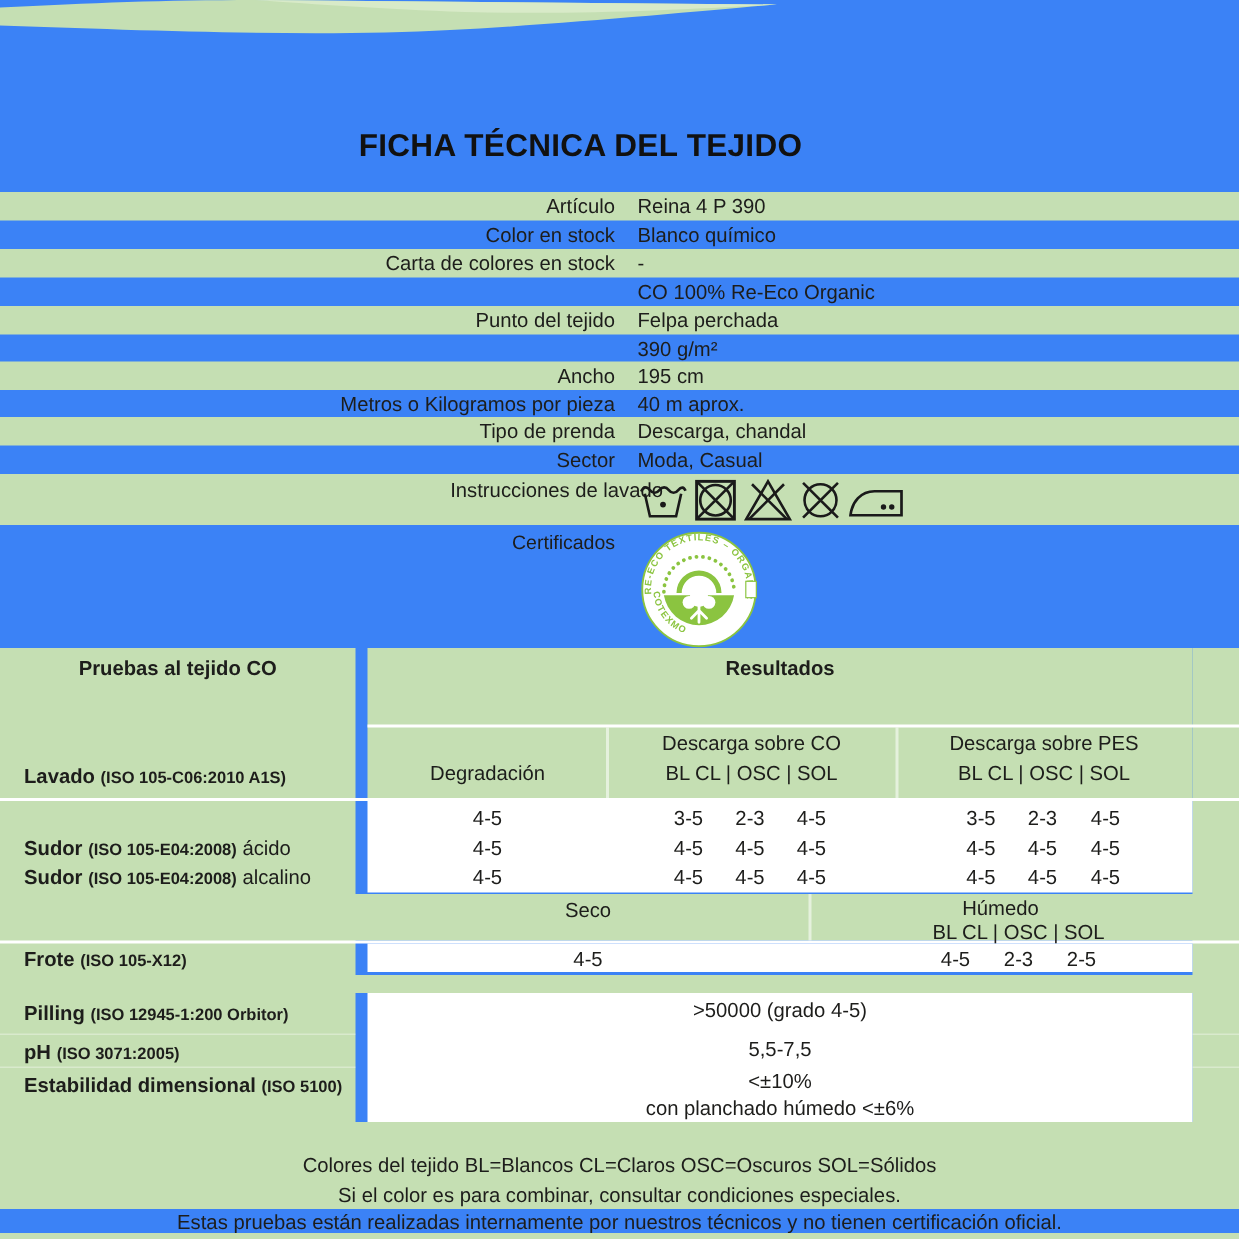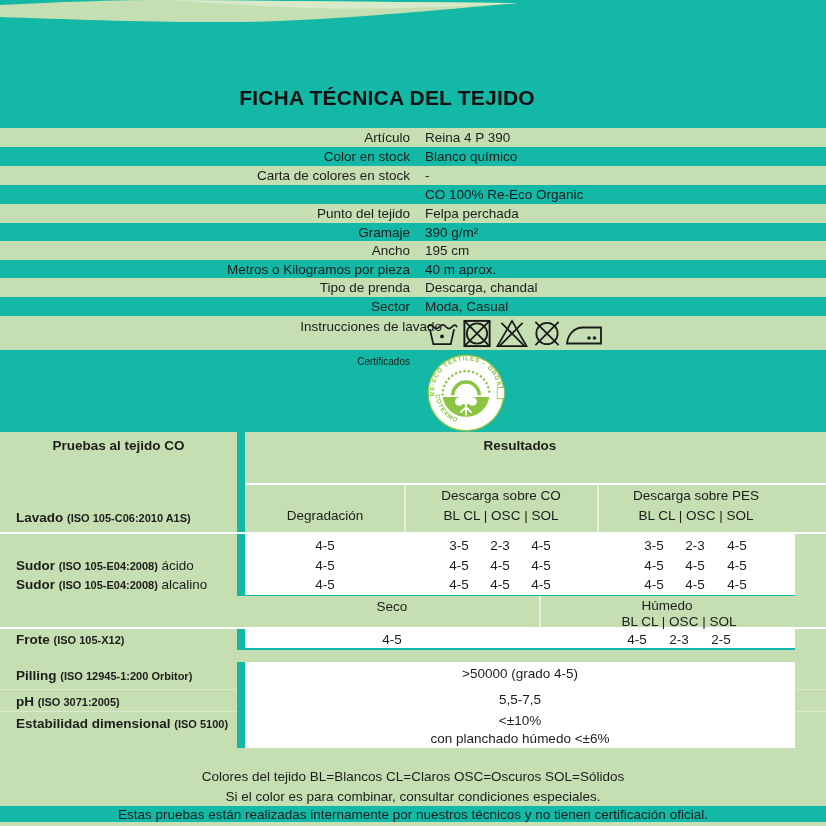--- a/index.html
+++ b/index.html
@@ -1,17 +1,17 @@
 <!DOCTYPE html>
 <html><head>
 <meta charset="utf-8">
 <style>
   html,body{margin:0;padding:0;background:#ffffff;}
   .page{
-    position:relative;width:826px;height:826px;background:#14b8a6;overflow:hidden;
+    position:relative;width:826px;height:826px;background:#3b82f6;overflow:hidden;
     font-family:"Liberation Sans","DejaVu Sans",sans-serif;color:#1d1d1b;
   }
   .abs{position:absolute;}
   .cx{position:absolute;transform:translateX(-50%);white-space:nowrap;}
   .green{background:#c5dfb3;}
   .whiterect{background:#ffffff;}
   .title{
     position:absolute;left:-26px;top:86px;width:826px;margin:0;
     text-align:center;font-size:21px;font-weight:bold;letter-spacing:.2px;color:#111;
   }
@@ -62,21 +62,20 @@
       <div class="spec-value">-</div>
     </div>
     <div class="spec-row" style="top:185px">
       <div class="spec-value">CO 100% Re-Eco Organic</div>
     </div>
     <div class="spec-row green" style="top:204px">
       <div class="spec-label">Punto del tejido</div>
       <div class="spec-value">Felpa perchada</div>
     </div>
     <div class="spec-row" style="top:223px">
-      <div class="spec-label">Gramaje</div>
       <div class="spec-value">390 g/m²</div>
     </div>
     <div class="spec-row green" style="top:241px">
       <div class="spec-label">Ancho</div>
       <div class="spec-value">195 cm</div>
     </div>
     <div class="spec-row" style="top:260px">
       <div class="spec-label">Metros o Kilogramos por pieza</div>
       <div class="spec-value">40 m aprox.</div>
     </div>
@@ -118,21 +117,21 @@
           <path d="M4,4 L28,28 M28,4 L4,28"></path>
         </g>
       </svg>
       <svg width="38" height="31" viewBox="0 0 38 30">
         <path d="M2,25 C3,16 9,9 18,9 L36,9 L36,25 Z" fill="none" stroke="#1a1a1a" stroke-width="1.8"></path>
         <circle cx="24" cy="19.5" r="1.8" fill="#1a1a1a"></circle>
         <circle cx="29.5" cy="19.5" r="1.8" fill="#1a1a1a"></circle>
       </svg>
     </div>
 
-    <div class="spec-label abs" style="top:352px;font-size:10px;line-height:19px;">Certificados</div>
+    <div class="spec-label abs" style="top:352px;font-size:13px;line-height:19px;">Certificados</div>
     <svg class="abs" style="left:427px;top:354px;" width="78" height="78" viewBox="0 0 100 100">
       <defs>
         <path id="arcTop" d="M10,58 A41,41 0 1 1 90,58"></path>
         <path id="arcBottom" d="M11,48 A40,40 0 0 0 44,89"></path>
       </defs>
       <circle cx="50" cy="50" r="48.5" fill="#ffffff" stroke="#8bc440" stroke-width="1.6"></circle>
       <text font-size="8" fill="#8bc440" font-weight="bold" letter-spacing="1" font-family="Liberation Sans, sans-serif">
         <textPath href="#arcTop" startOffset="4">RE-ECO TEXTILES – ORGANIC</textPath>
       </text>
       <text font-size="8" fill="#8bc440" font-weight="bold" letter-spacing="1" font-family="Liberation Sans, sans-serif">

